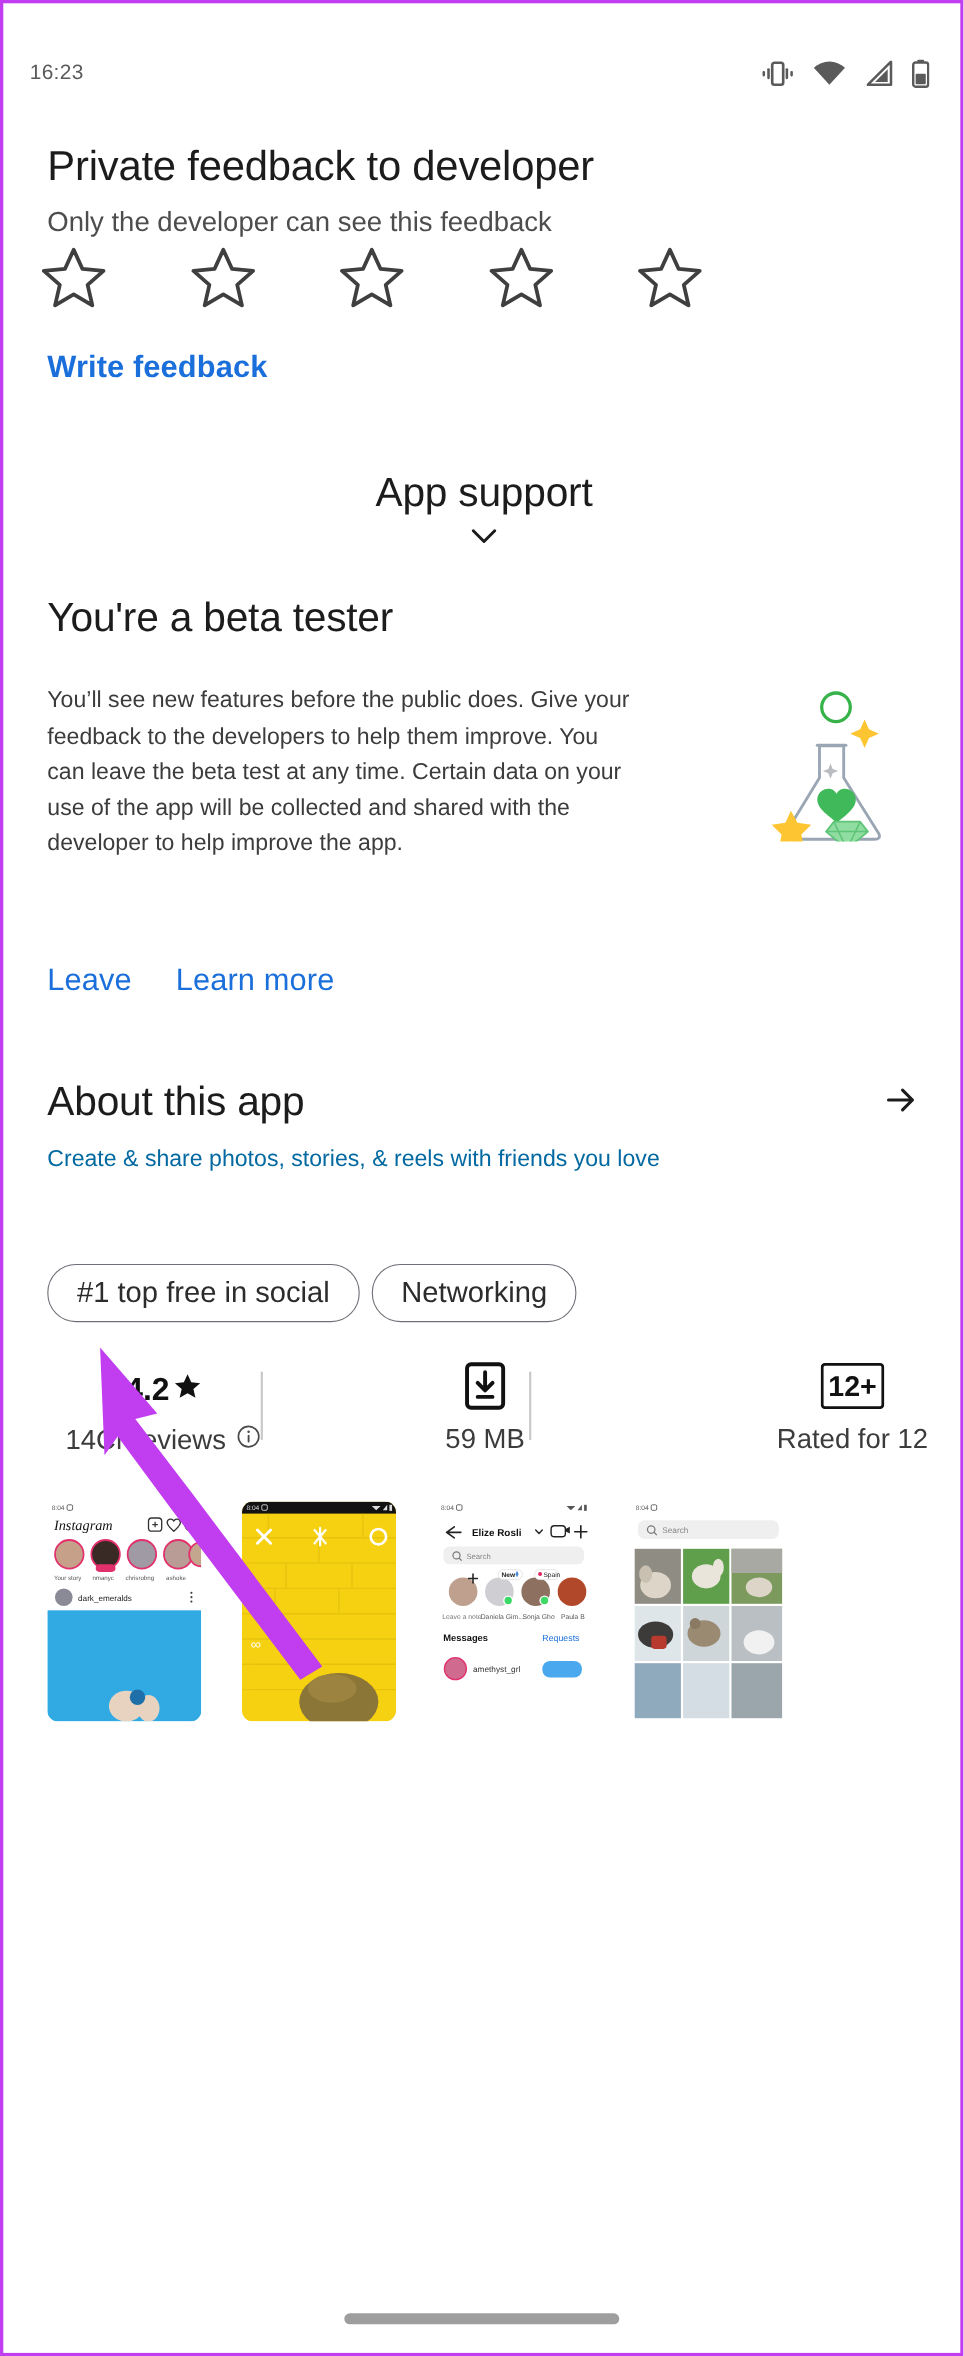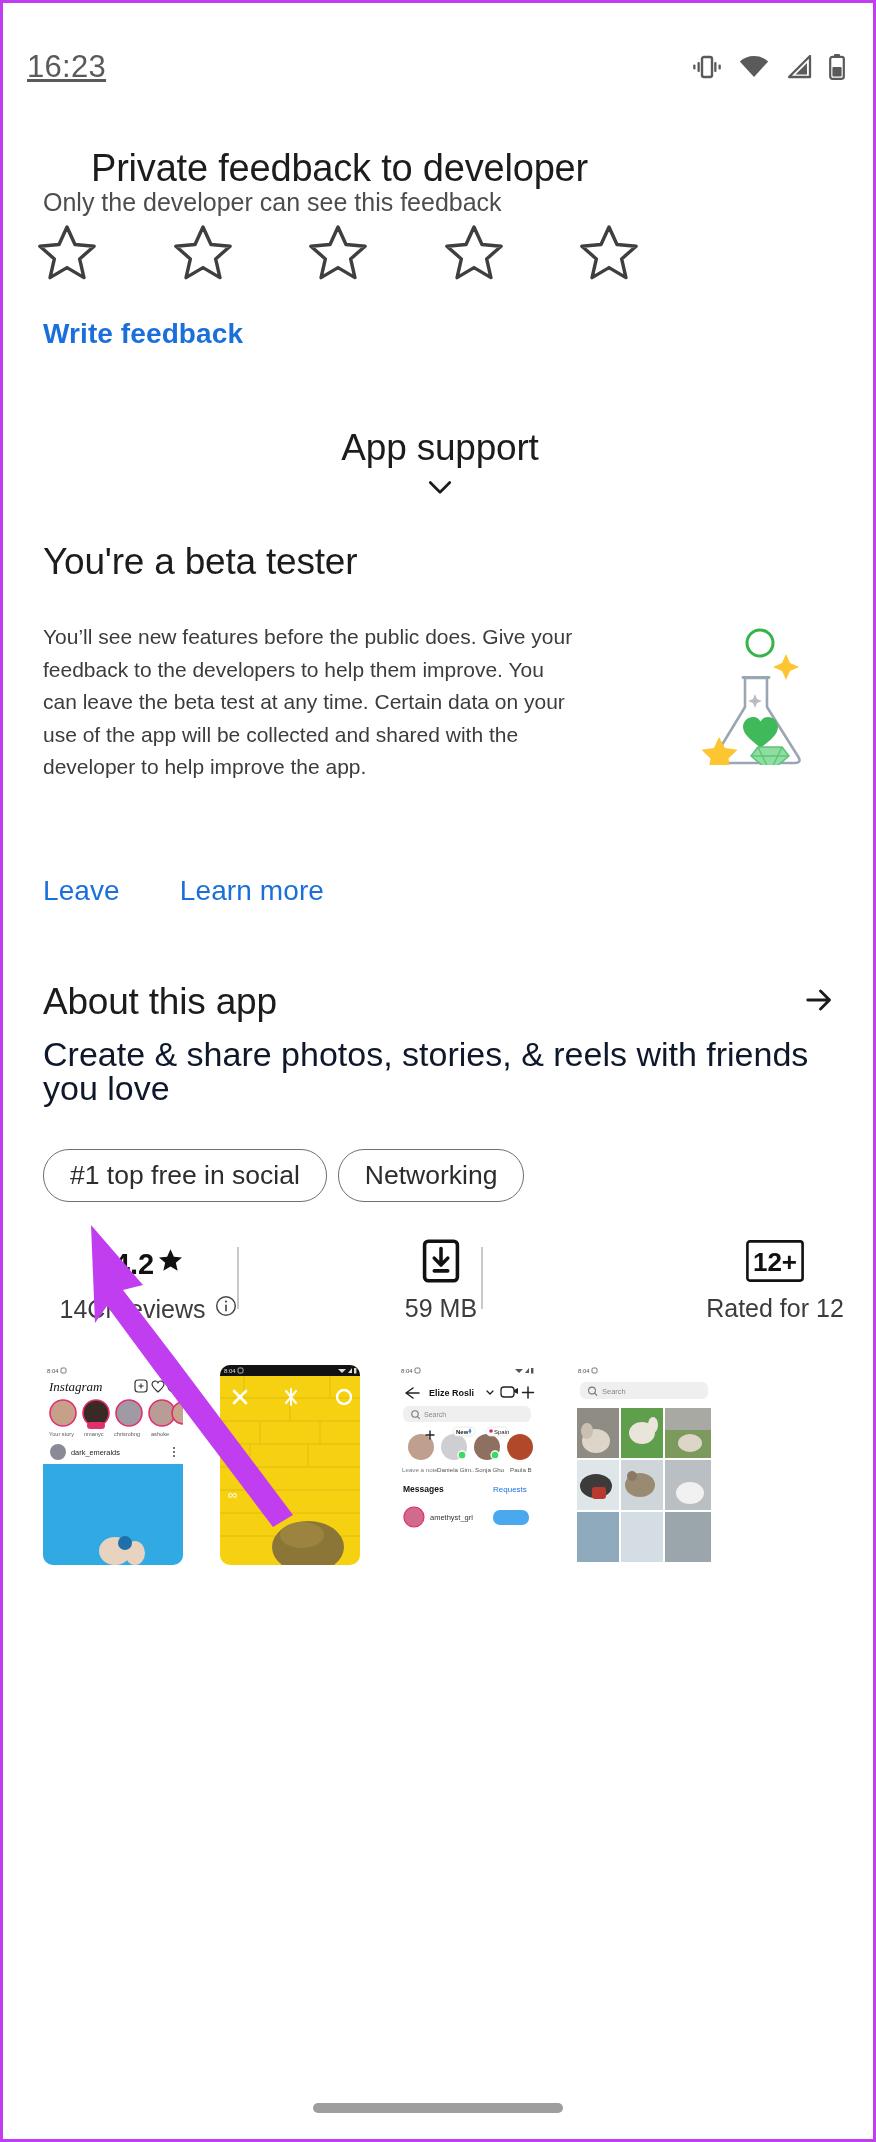--- a/index.html
+++ b/index.html
@@ -23,24 +23,23 @@
   .statusbar {
     position: absolute;
     top: 38px; left: 0; right: 0;
     height: 52px;
     display: flex;
     align-items: center;
     justify-content: space-between;
     padding: 0 28px 0 24px;
   }
   .status-time {
-    font-size: 31px;
+    font-size: 19px;
     color: #5a5a5a;
     letter-spacing: 0.3px;
-    text-decoration: underline;
   }
   .status-icons {
     display: flex;
     align-items: center;
     gap: 17px;
   }
   .status-icons svg { display: block; }
 
   .h-title {
     font-size: 38px;
@@ -53,21 +52,21 @@
     color: #4d4d4d;
     letter-spacing: 0px;
   }
   .link {
     color: #1a6fdb;
     font-size: 28px;
     letter-spacing: 0.1px;
   }
 
   
-  #pf-title { position:absolute; left:40px; top:144px;margin-left:48px; }
+  #pf-title { position:absolute; left:40px; top:128px; }
   #pf-sub   { position:absolute; left:40px; top:185px; }
 
   
   #stars {
     position: absolute;
     left: 30px; top: 218px;
     width: 610px;
     display: flex;
     align-items: center;
     justify-content: space-between;
@@ -100,41 +99,41 @@
     line-height: 32.6px;
     color: #3c3c3c;
   }
   #flask { position: absolute; left: 680px; top: 612px; }
 
   #beta-actions {
     position: absolute;
     left: 40px; top: 872px;
     display: flex;
     align-items: baseline;
-    gap: 60px;
+    gap: 40px;
   }
 
   
   #about-row {
     position: absolute;
     left: 0; right: 0; top: 972px;
     height: 54px;
     display: flex;
     align-items: center;
     justify-content: space-between;
     padding: 0 36px 0 40px;
   }
   #about-row .h-title { font-size: 37px; }
   #about-desc {
     position: absolute;
     left: 40px; top: 1034px;
     width: 800px;
-    font-size: 34px;
+    font-size: 21px;
     line-height: 34px;
-    color: #0f172a;
+    color: #0369a1;
   }
 
   
   #chips {
     position: absolute;
     left: 40px; top: 1146px;
     display: flex;
     gap: 11px;
   }
   .chip {

